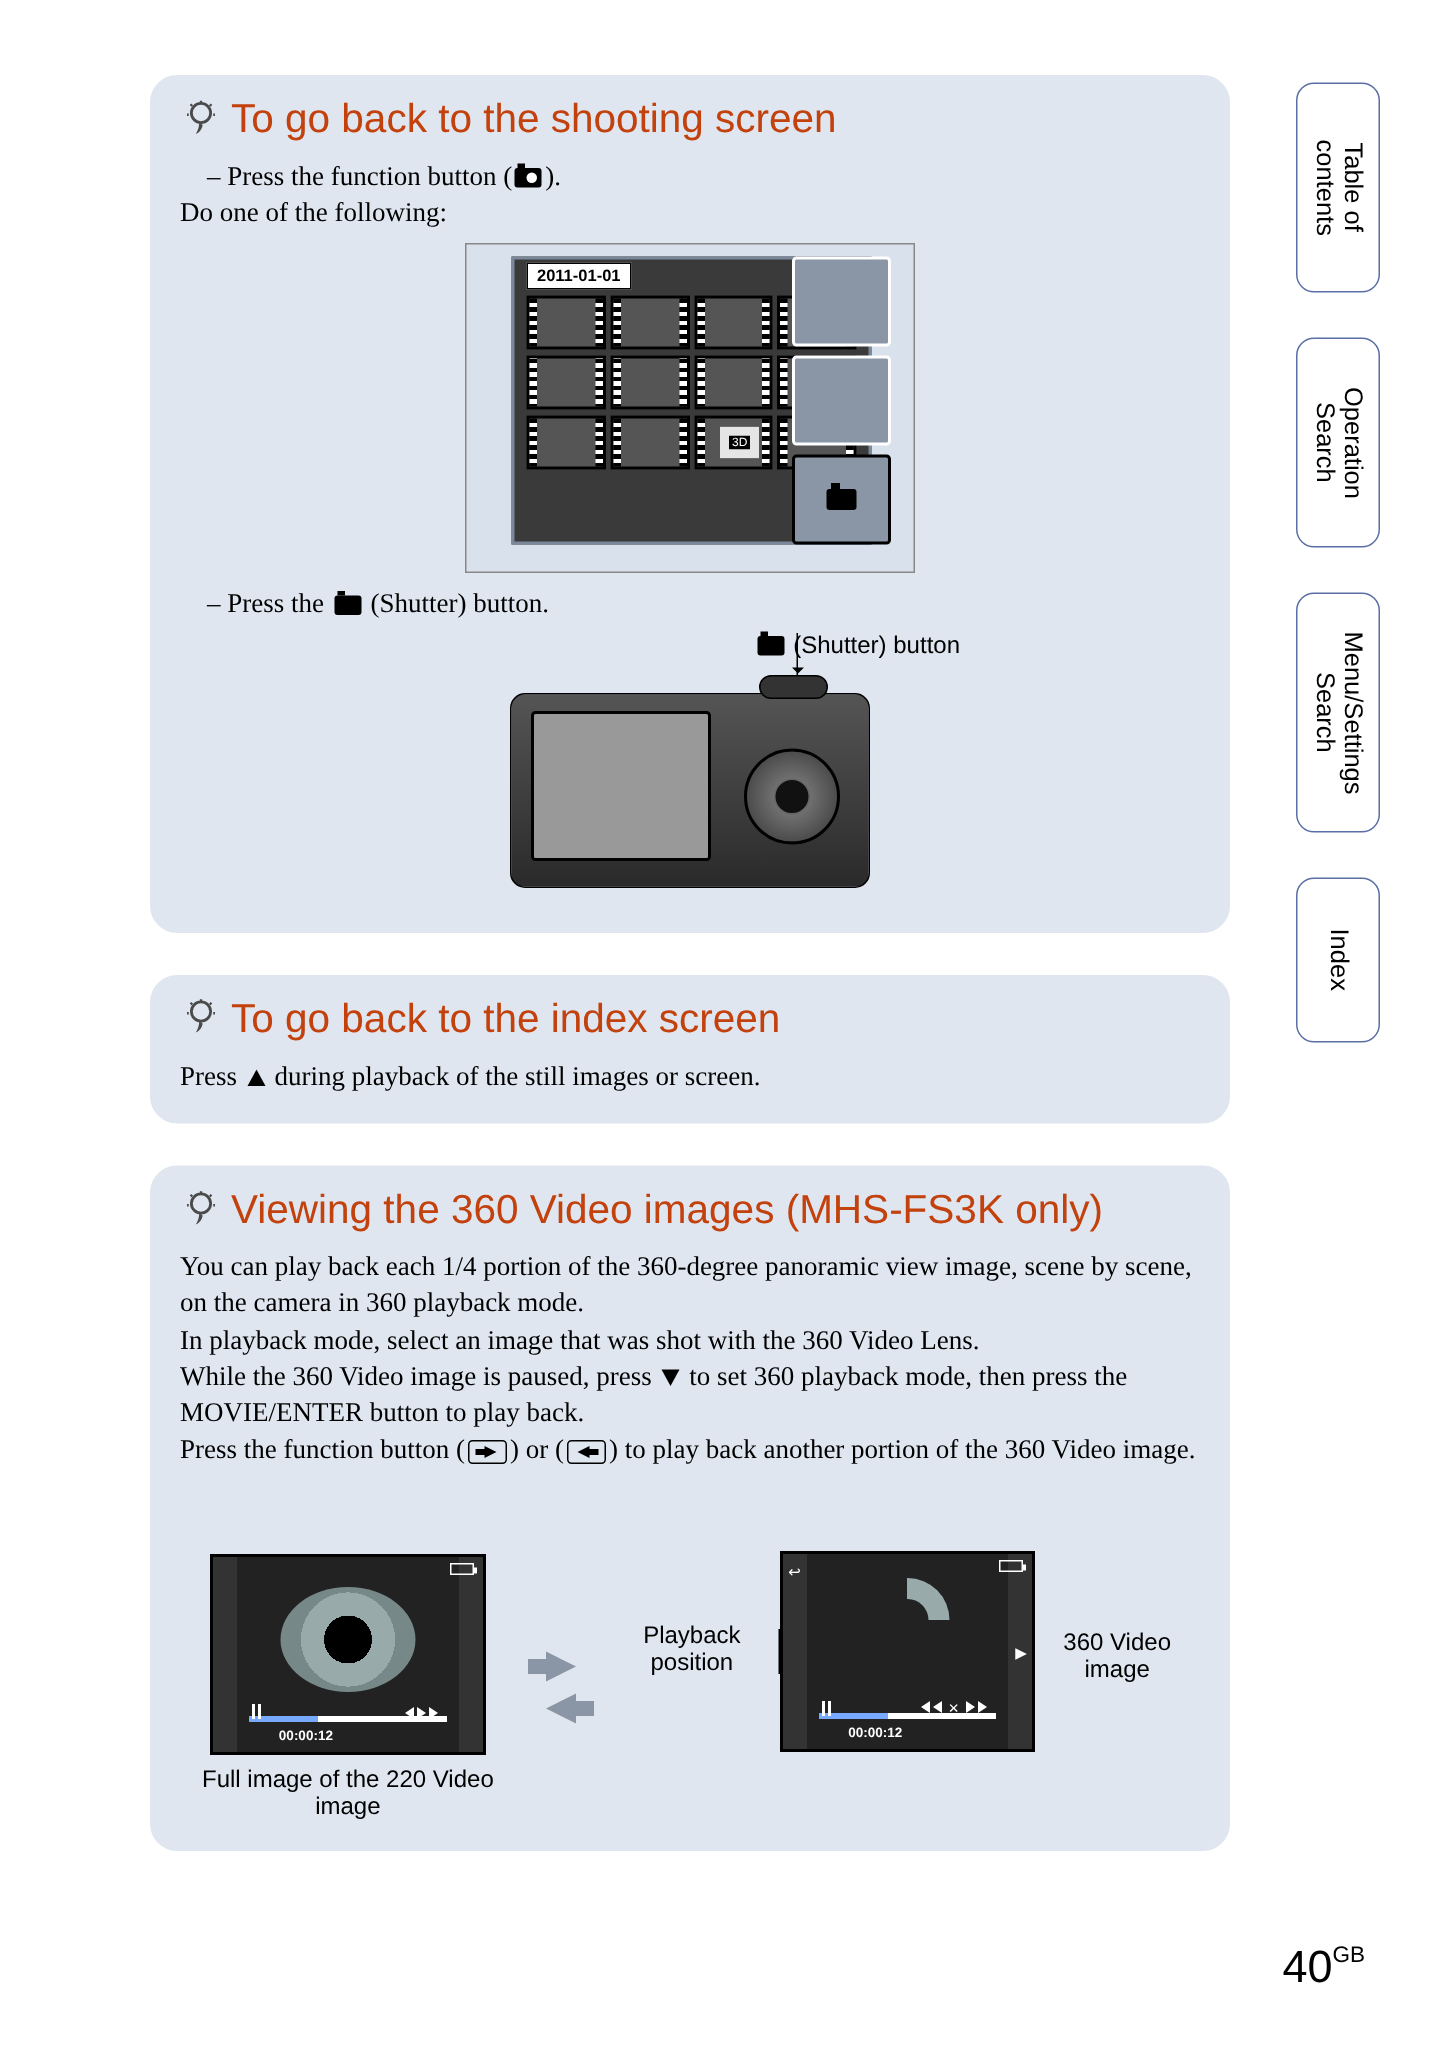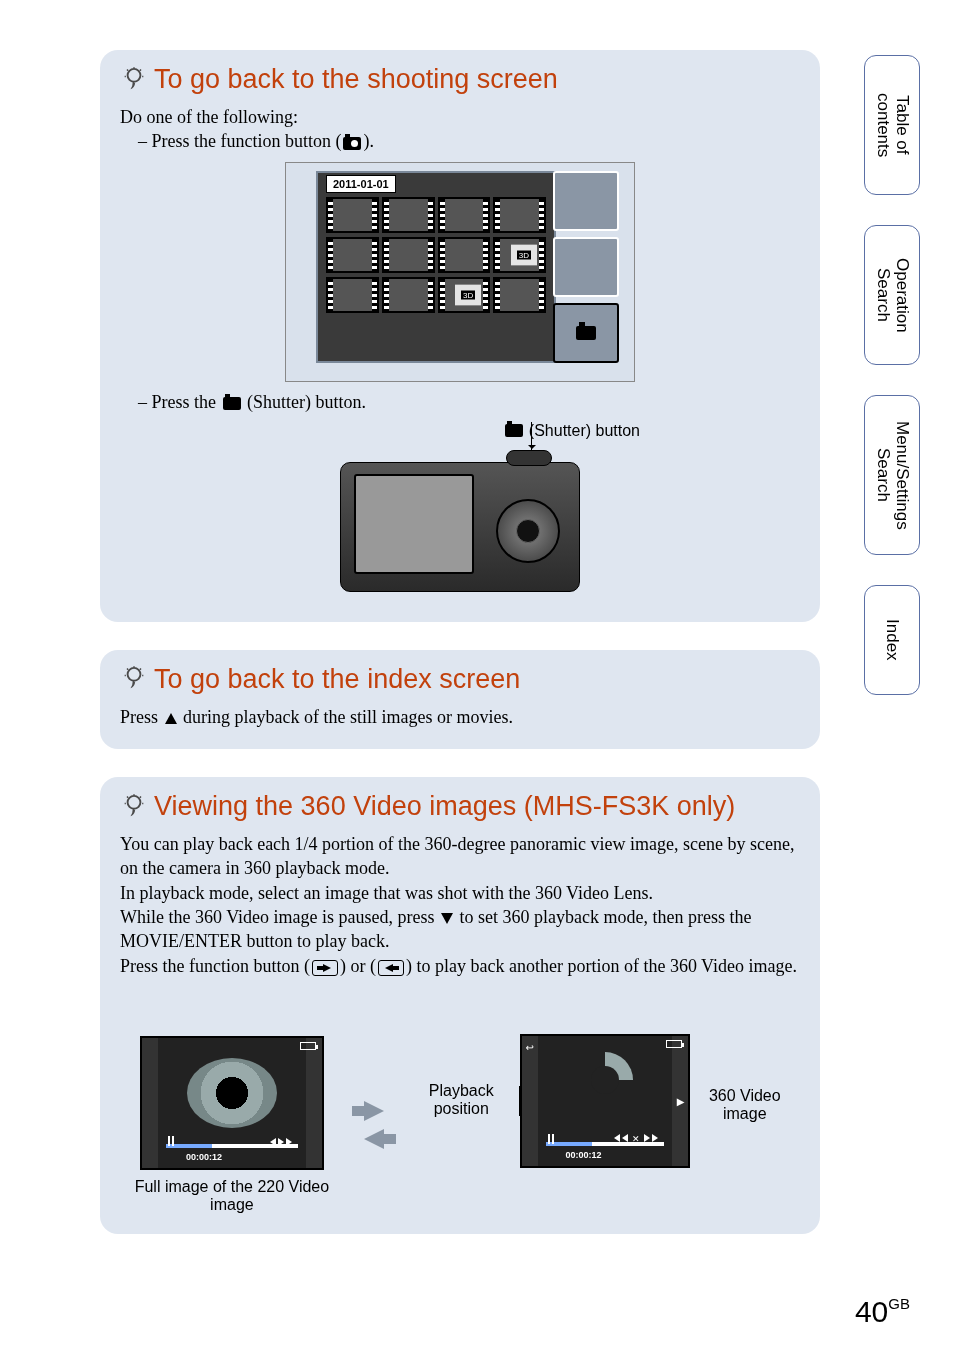--- a/index.html
+++ b/index.html
@@ -35,21 +35,21 @@
     margin-bottom: 10px;
   }
   .tip-icon { width: 28px; height: 28px; display: inline-flex; align-items: center; justify-content: center; }
   .body-text { font-size: 18px; line-height: 1.35; }
   .indent { margin-left: 18px; }
 
   .figure-center { display: flex; justify-content: center; margin: 8px 0; }
 
   
   .index-drawing {
-    width: 350px; height: 220px; background: #d9e1ec; position: relative;
+    width: 300px; height: 220px; background: #d9e1ec; position: relative;
     border: 1px solid #888;
   }
   .index-inner {
     position: absolute; left: 30px; top: 8px; width: 240px; height: 192px;
     background: #3a3a3a; border: 2px solid #7a8899;
   }
   .date-label {
     position: absolute; left: 40px; top: 12px; background: #fff; color: #000;
     font-family: Arial, sans-serif; font-size: 11px; padding: 2px 6px; font-weight: bold;
     border: 1px solid #000;
@@ -150,24 +150,24 @@
     <div class="tip-title">
       <span class="tip-icon">
         <svg viewBox="0 0 24 24" width="28" height="28">
             <circle cx="12" cy="8" r="5.5" fill="none" stroke="#4a4a4a" stroke-width="1.6"></circle>
             <path d="M12 2 l0 -1 M17 4 l1 -1 M7 4 l-1 -1 M19 9 l1 0 M5 9 l-1 0" stroke="#4a4a4a" stroke-width="1.3"></path>
             <path d="M11 13 Q11 17 9 20 Q12 19 13 15" fill="#4a4a4a"></path>
           </svg>
       </span>
       <span>To go back to the shooting screen</span>
     </div>
-    <div class="body-text">Do one of the following:</div>
     <div class="body-text indent">
       <span>– Press the function button (</span><span class="cam-icon-inline"></span><span>).</span>
     </div>
+    <div class="body-text">Do one of the following:</div>
 
     <div class="figure-center">
       <div class="index-drawing">
         <div class="index-inner"></div>
         <div class="date-label">2011-01-01</div>
         <div class="thumb-row" style="top:34px;">
           <div class="thumb">
               <div class="strip-l"></div>
               <div class="strip-r"></div>
             </div>
@@ -259,21 +259,21 @@
       <span class="tip-icon">
         <svg viewBox="0 0 24 24" width="28" height="28">
             <circle cx="12" cy="8" r="5.5" fill="none" stroke="#4a4a4a" stroke-width="1.6"></circle>
             <path d="M12 2 l0 -1 M17 4 l1 -1 M7 4 l-1 -1 M19 9 l1 0 M5 9 l-1 0" stroke="#4a4a4a" stroke-width="1.3"></path>
             <path d="M11 13 Q11 17 9 20 Q12 19 13 15" fill="#4a4a4a"></path>
           </svg>
       </span>
       <span>To go back to the index screen</span>
     </div>
     <div class="body-text">
-      <span>Press </span><span class="tri-up"></span><span> during playback of the still images or movies.</span>
+      <span>Press </span><span class="tri-up"></span><span> during playback of the still images or screen.</span>
     </div>
   </div>
 
   <div class="tip-section">
     <div class="tip-title">
       <span class="tip-icon">
         <svg viewBox="0 0 24 24" width="28" height="28">
             <circle cx="12" cy="8" r="5.5" fill="none" stroke="#4a4a4a" stroke-width="1.6"></circle>
             <path d="M12 2 l0 -1 M17 4 l1 -1 M7 4 l-1 -1 M19 9 l1 0 M5 9 l-1 0" stroke="#4a4a4a" stroke-width="1.3"></path>
             <path d="M11 13 Q11 17 9 20 Q12 19 13 15" fill="#4a4a4a"></path>

